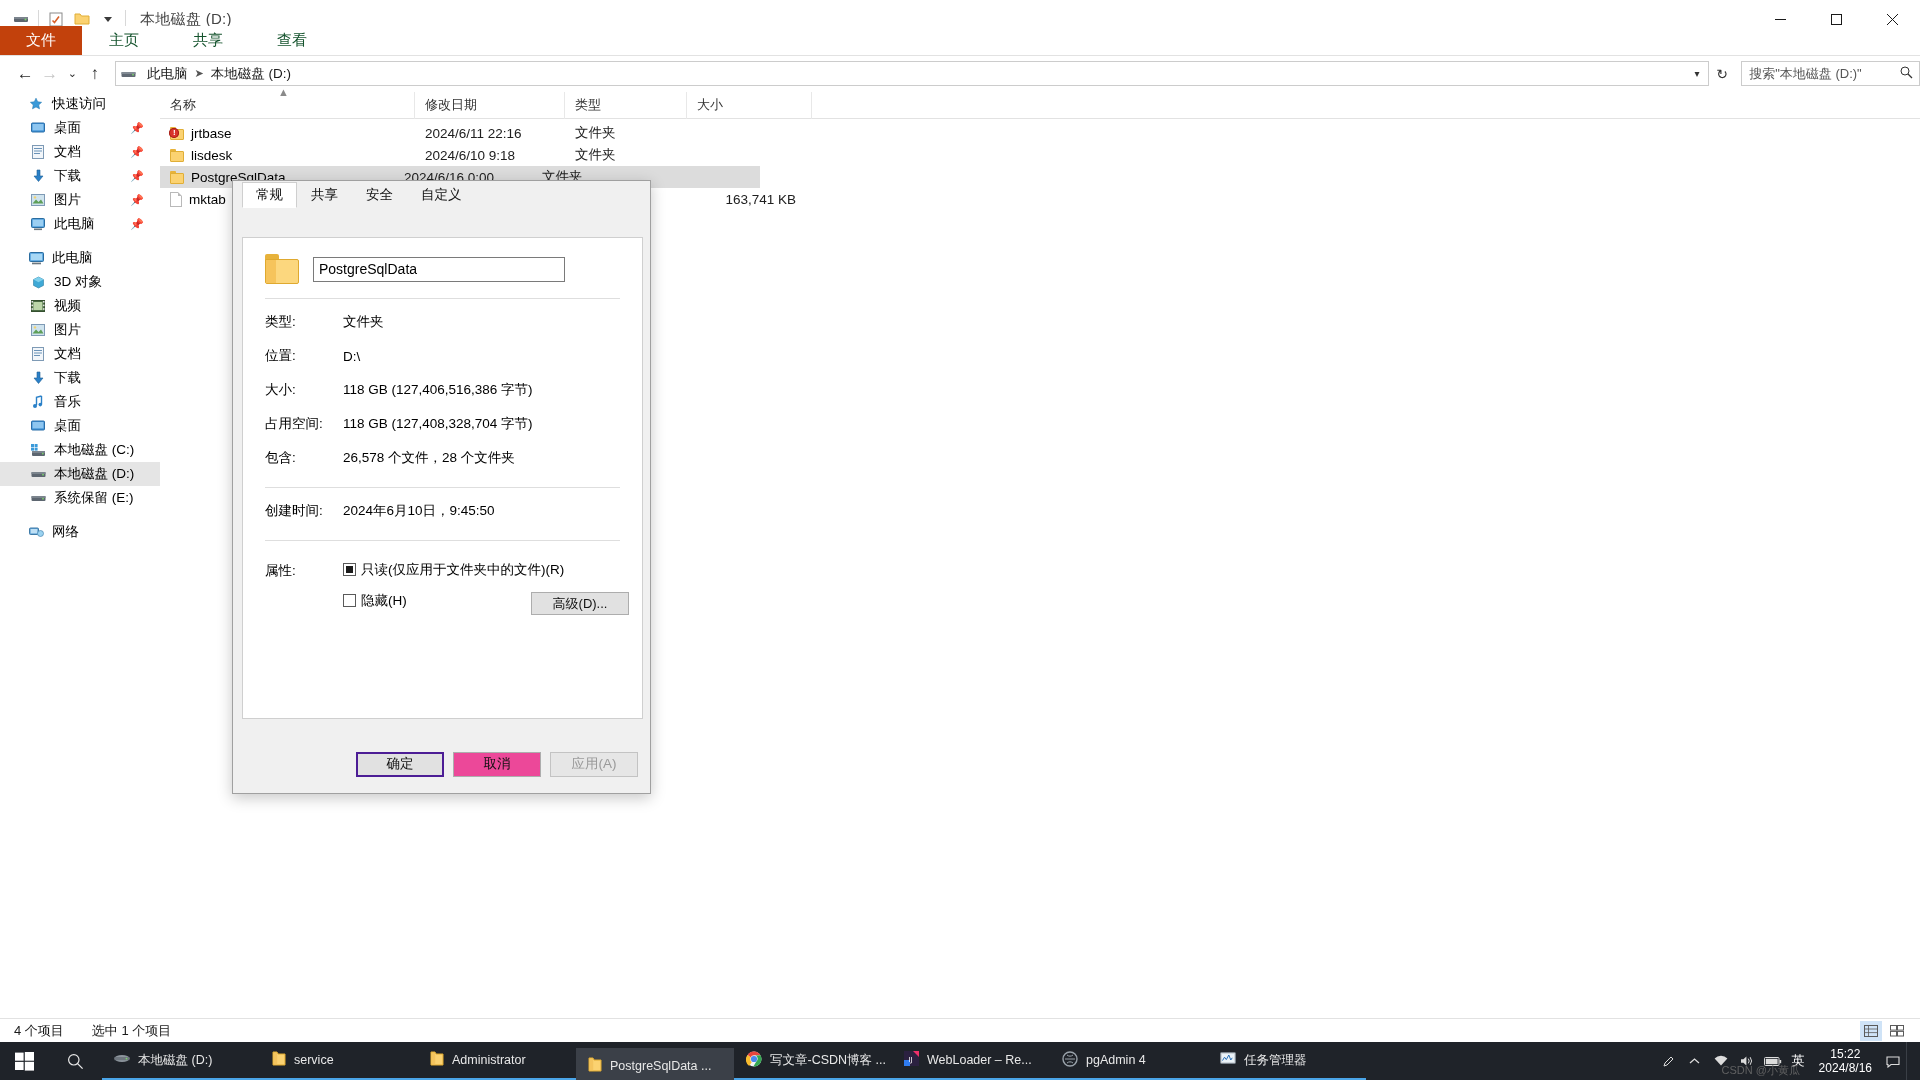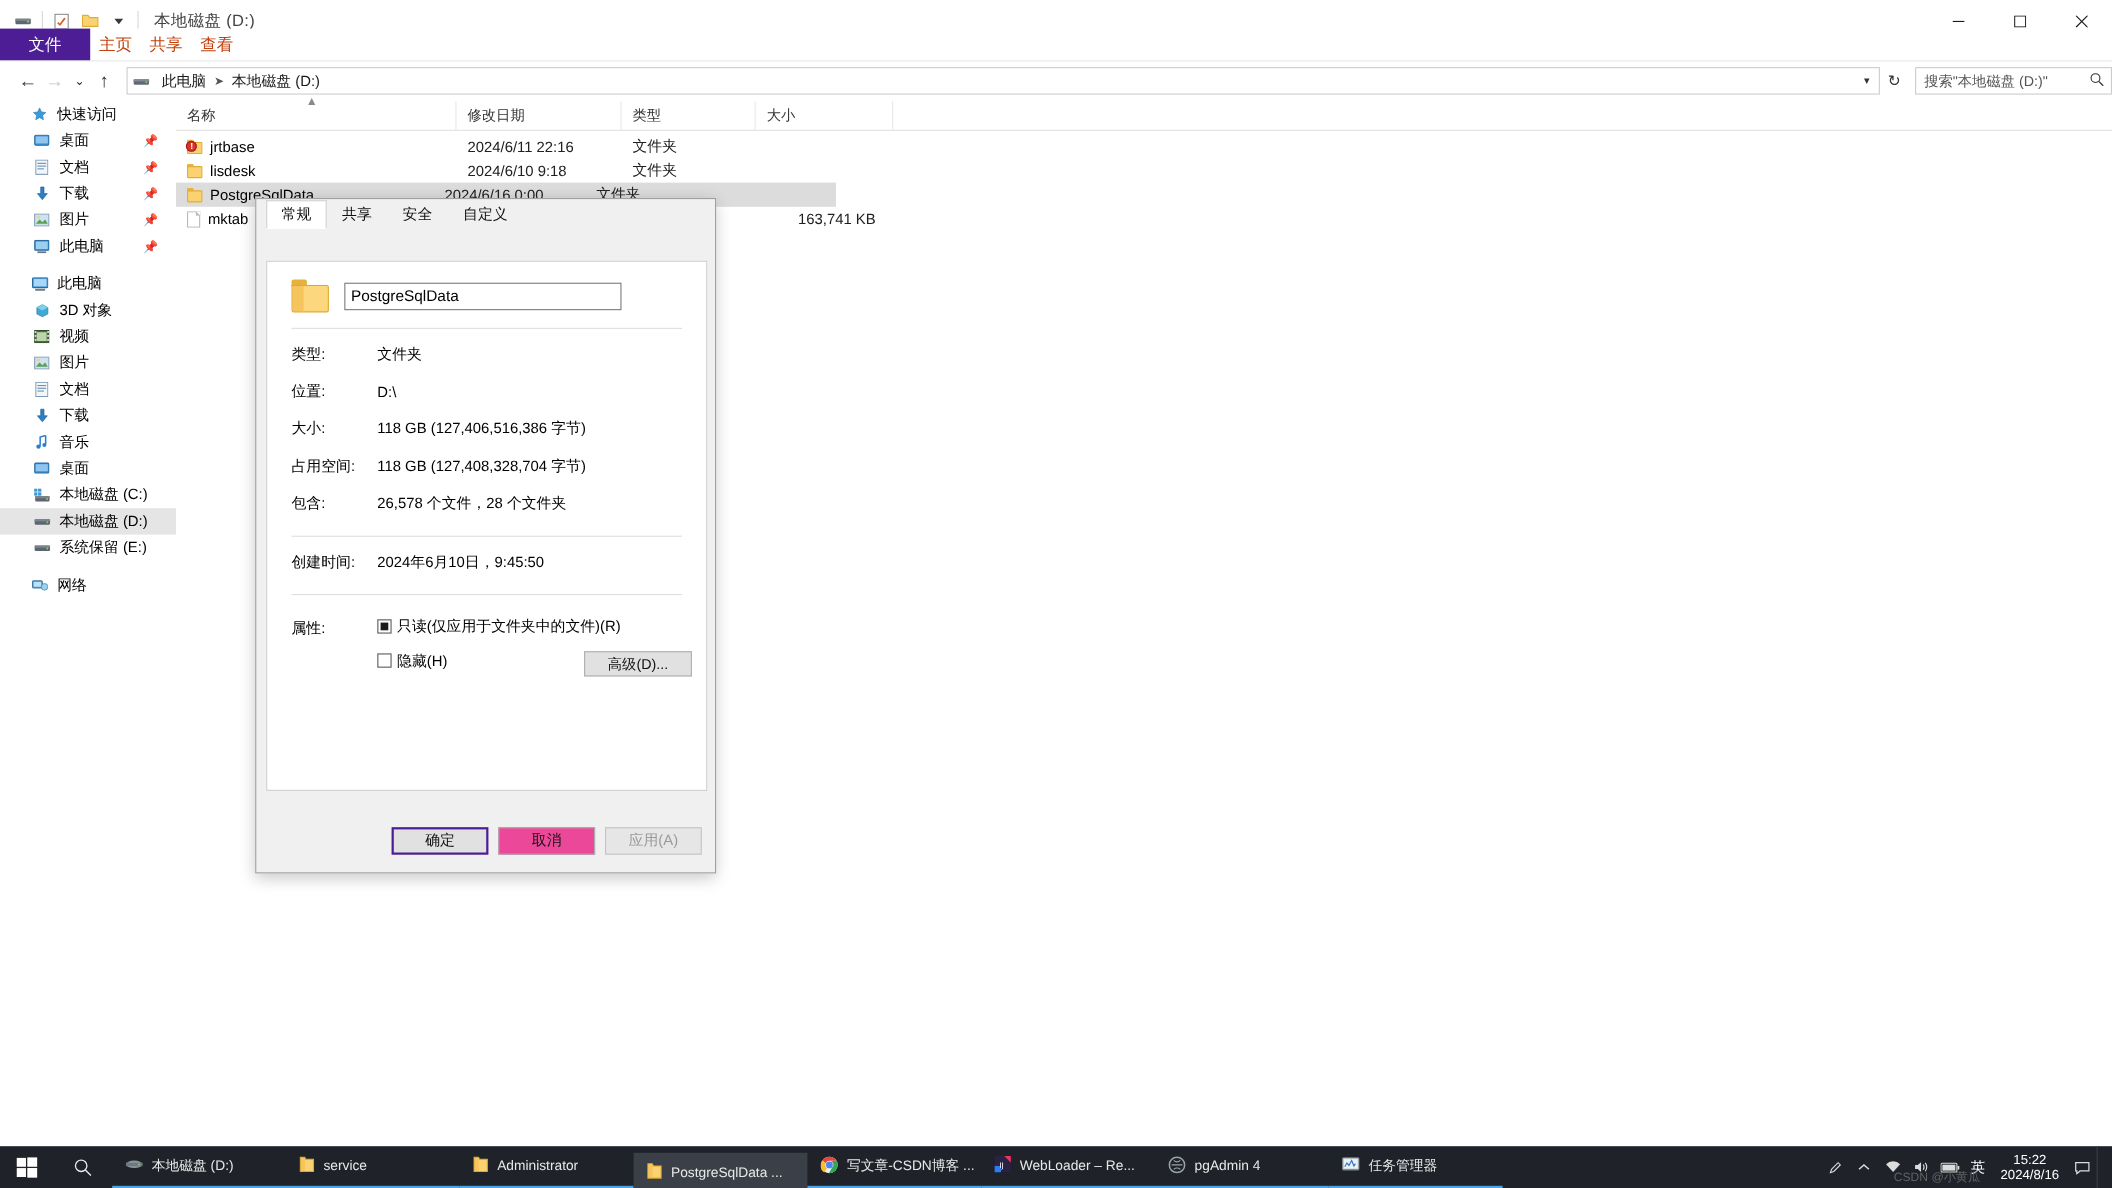--- a/index.html
+++ b/index.html
@@ -26,24 +26,24 @@
   .wbtns { position: absolute; right: 0; top: 0; display: flex; height: 38px; }
   .wbtn { width: 56px; height: 38px; display:flex; align-items:center; justify-content:center; }
   .wbtn svg { display:block; }
 
   
   .ribbon {
     position: absolute; top: 26px; left: 0; width: 1920px; height: 29px;
     display: flex; align-items: flex-end; background: #fff;
   }
   .rtab {
-    height: 29px; padding: 0 8px; font-size: 15px; color: #c2410c;
+    height: 29px; padding: 0 27px; font-size: 15px; color: #14532d;
     display: flex; align-items: center; justify-content: center;
   }
-  .rtab.file { background: #4c1d95; color: #fff; padding: 0 26px; }
+  .rtab.file { background: #c2410c; color: #fff; padding: 0 26px; }
   .ribbon-underline {
     position: absolute; top: 55px; left: 0; width: 1920px; height: 1px; background: #e2e2e2;
   }
 
   
   .navrow {
     position: absolute; top: 56px; left: 0; width: 1920px; height: 35px;
     display: flex; align-items: center; background: #fff;
   }
   .navbtn {
@@ -571,20 +571,40 @@
           <span class="file-ico"></span>
           <span class="fname">mktab</span>
         </div>
         <div class="fcell fc-date"></div>
         <div class="fcell fc-type"></div>
         <div class="fcell fc-size">163,741 KB</div>
       </div>
     </div>
   </div>
 
+  <div class="statusbar">
+    <div class="sb-item">4 个项目</div>
+    <div class="sb-item second">选中 1 个项目</div>
+    <div class="sb-views">
+      <div class="vbtn active">
+        <svg width="14" height="12" viewBox="0 0 14 12">
+            <rect x="0.5" y="0.5" width="13" height="11" fill="none" stroke="#5a5a5a"></rect>
+            <path d="M0.5 4h13M0.5 7.6h13M4.5 0.5v11" stroke="#5a5a5a" stroke-width=".8"></path>
+          </svg>
+      </div>
+      <div class="vbtn">
+        <svg width="14" height="12" viewBox="0 0 14 12">
+            <rect x="0.5" y="0.5" width="6" height="4.6" fill="none" stroke="#5a5a5a"></rect>
+            <rect x="7.5" y="0.5" width="6" height="4.6" fill="none" stroke="#5a5a5a"></rect>
+            <rect x="0.5" y="6.4" width="6" height="4.6" fill="none" stroke="#5a5a5a"></rect>
+            <rect x="7.5" y="6.4" width="6" height="4.6" fill="none" stroke="#5a5a5a"></rect>
+          </svg>
+      </div>
+    </div>
+  </div>
 
   <div class="dlg">
 
     <div class="dlg-tabs">
       <div class="dtab active">常规</div>
       <div class="dtab">共享</div>
       <div class="dtab">安全</div>
       <div class="dtab">自定义</div>
     </div>
 

